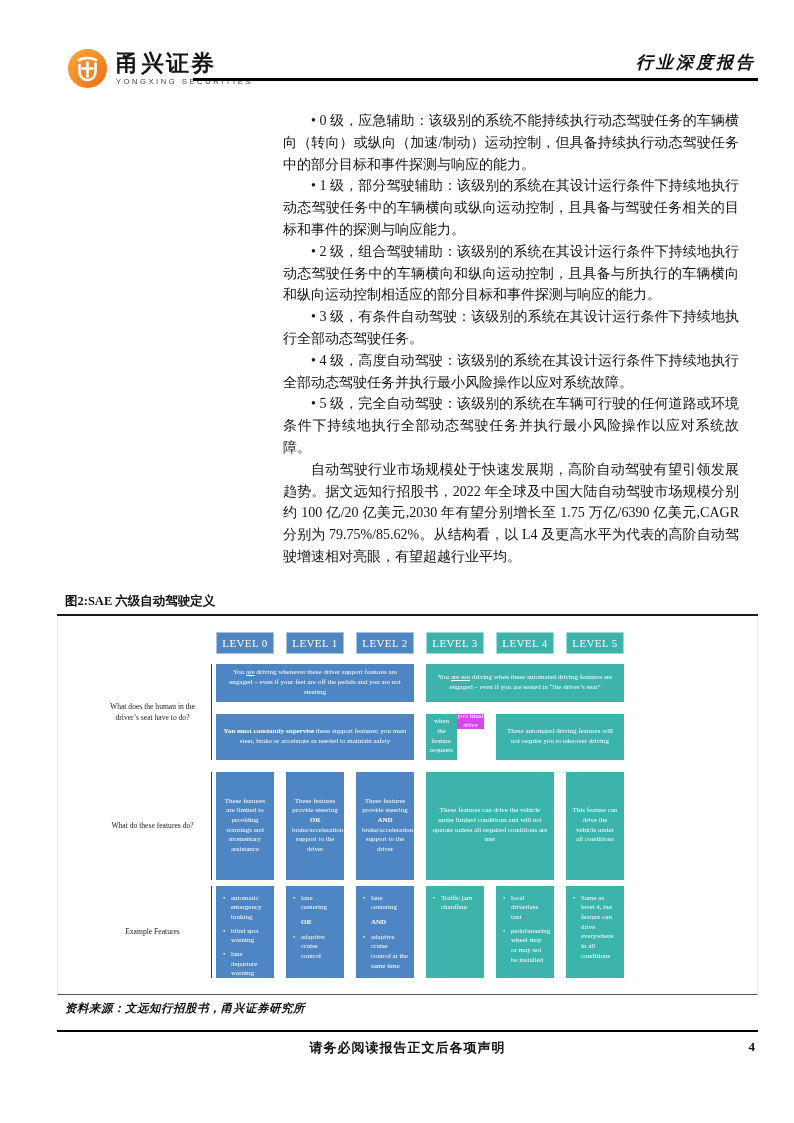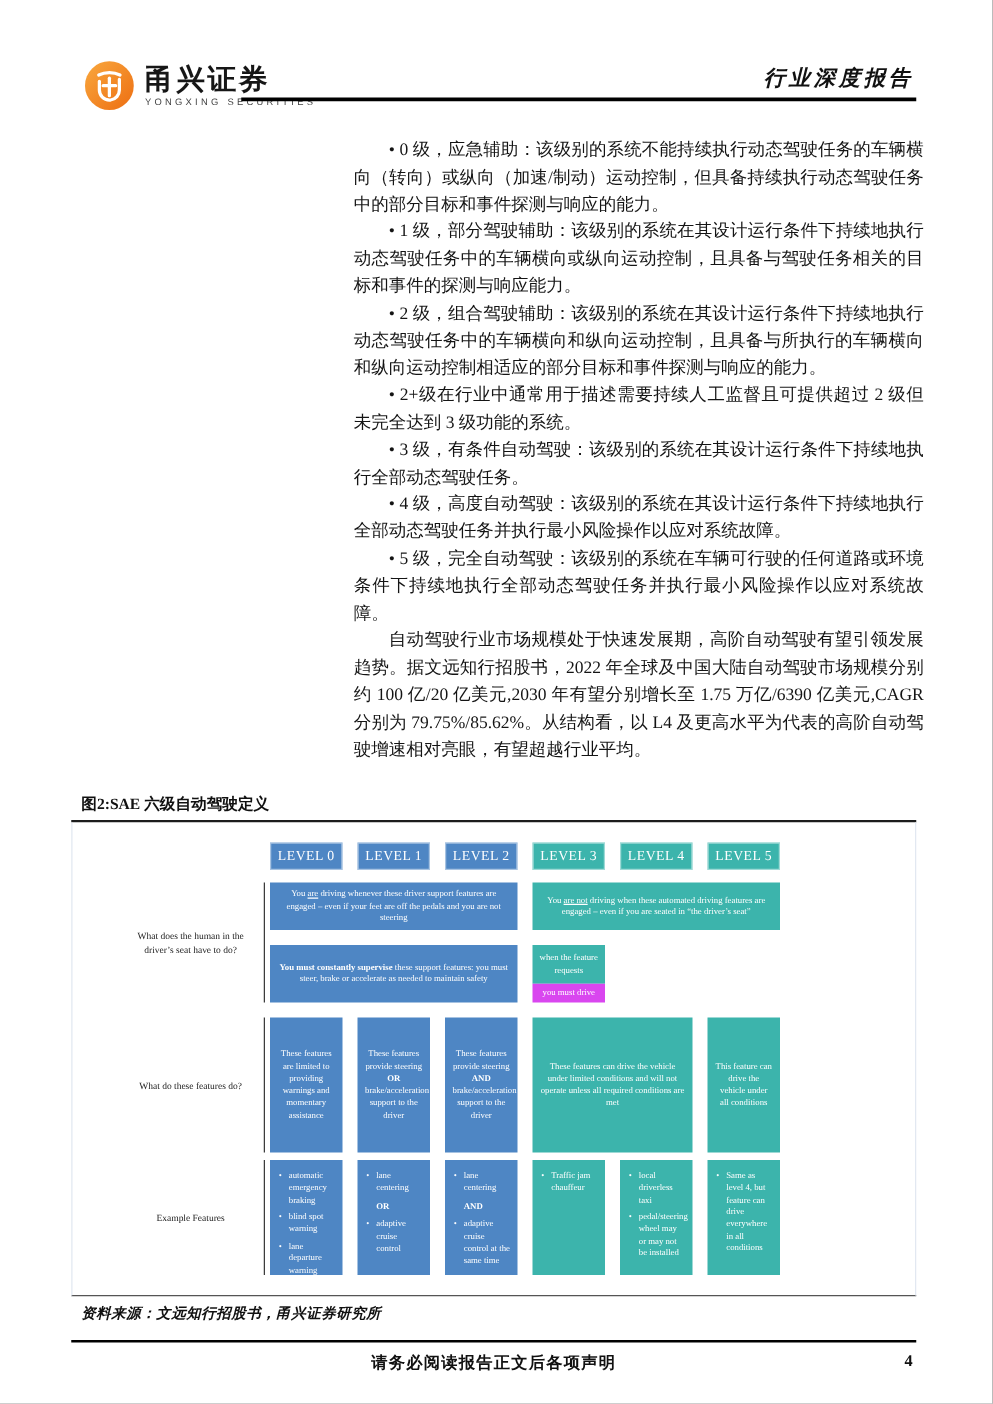--- a/index.html
+++ b/index.html
@@ -1,19 +1,19 @@
 <!DOCTYPE html>
 <html><head>
 <meta charset="utf-8">
 <style>
   * { margin:0; padding:0; box-sizing:border-box; }
   html,body { background:#888; }
   .page {
     width:794px; height:1123px; margin:0 auto; background:#ffffff;
-    position:relative; padding:48px 61px 0 57px;
+    position:relative; padding:48px 36px 0 57px;
     font-family:"Liberation Serif","DejaVu Serif",serif; color:#111;
     overflow:hidden;
   }
 
   
   .hdr-band { position:relative; height:54px; }
   .logo-wrap { position:absolute; left:10px; top:0; display:flex; align-items:center; gap:8px; }
   .brand-cn { font-size:23px; font-weight:bold; letter-spacing:2px; color:#161616; line-height:1.05;
               font-family:"Liberation Sans","DejaVu Sans",sans-serif; }
   .brand-en { font-size:7.5px; letter-spacing:2.6px; color:#444; margin-top:2px;
@@ -56,21 +56,21 @@
   .cell { color:#fff; font-size:7px; line-height:1.38; text-align:center; padding:4px 6px;
           display:flex; flex-direction:column; justify-content:center; }
   .h38 { height:38px; }
   .h46 { height:46px; }
   .h84 { height:108px; }
   .h92 { height:92px; justify-content:flex-start; padding-top:8px; }
 
   .u { text-decoration:underline; }
   .bld { font-weight:bold; }
 
-  .split { padding:0; display:flex; flex-direction:column;text-align:center; }
+  .split { padding:0; display:flex; flex-direction:row;text-align:center; }
   .split-top { flex:1; display:flex; align-items:center; justify-content:center; padding:2px 4px; }
   .split-bot { height:15px; display:flex; align-items:center; justify-content:center; }
 
   .fitem { position:relative; text-align:left; padding-left:9px; margin-bottom:4px; }
   .fitem::before { content:"•"; position:absolute; left:1px; top:0; }
   .fconj { font-weight:bold; text-align:left; padding-left:9px; margin:1px 0 5px; }
   .gap10 { height:10px; }
   .gap12 { height:12px; }
   .gap6  { height:6px; }
 
@@ -110,21 +110,20 @@
       </div>
     </div>
     <div class="hdr-rule"></div>
     <div class="report-type">行业深度报告</div>
   </div>
 
   <div class="body-col">
     <p>• 0 级，应急辅助：该级别的系统不能持续执行动态驾驶任务的车辆横向（转向）或纵向（加速/制动）运动控制，但具备持续执行动态驾驶任务中的部分目标和事件探测与响应的能力。</p>
     <p>• 1 级，部分驾驶辅助：该级别的系统在其设计运行条件下持续地执行动态驾驶任务中的车辆横向或纵向运动控制，且具备与驾驶任务相关的目标和事件的探测与响应能力。</p>
     <p>• 2 级，组合驾驶辅助：该级别的系统在其设计运行条件下持续地执行动态驾驶任务中的车辆横向和纵向运动控制，且具备与所执行的车辆横向和纵向运动控制相适应的部分目标和事件探测与响应的能力。</p>
-    <p>• 2+级在行业中通常用于描述需要持续人工监督且可提供超过 2 级但未完全达到 3 级功能的系统。</p>
     <p>• 3 级，有条件自动驾驶：该级别的系统在其设计运行条件下持续地执行全部动态驾驶任务。</p>
     <p>• 4 级，高度自动驾驶：该级别的系统在其设计运行条件下持续地执行全部动态驾驶任务并执行最小风险操作以应对系统故障。</p>
     <p>• 5 级，完全自动驾驶：该级别的系统在车辆可行驶的任何道路或环境条件下持续地执行全部动态驾驶任务并执行最小风险操作以应对系统故障。</p>
     <p>自动驾驶行业市场规模处于快速发展期，高阶自动驾驶有望引领发展趋势。据文远知行招股书，2022 年全球及中国大陆自动驾驶市场规模分别约 100 亿/20 亿美元,2030 年有望分别增长至 1.75 万亿/6390 亿美元,CAGR 分别为 79.75%/85.62%。从结构看，以 L4 及更高水平为代表的高阶自动驾驶增速相对亮眼，有望超越行业平均。</p>
   </div>
 
   <div class="fig-title-bar">
     <span class="fig-title">图2:SAE 六级自动驾驶定义</span>
   </div>
 
@@ -164,20 +163,21 @@
         <div class="crow">
           <div class="cell blue w3 h46">
             <div>
               <span class="bld">You must constantly supervise</span><span> these support features: you must steer, brake or accelerate as needed to maintain safety</span>
             </div>
           </div>
           <div class="cell split w1 h46">
             <div class="split-top teal">when the feature requests</div>
             <div class="split-bot blue2">you must drive</div>
           </div>
+          <div class="cell teal w2 h46">These automated driving features will not require you to takeover driving</div>
         </div>
       </div>
     </div>
 
     <div class="gap12"></div>
 
     <div class="frow">
       <div class="flabel">What do these features do?</div>
       <div class="fcells">
         <div class="crow">

